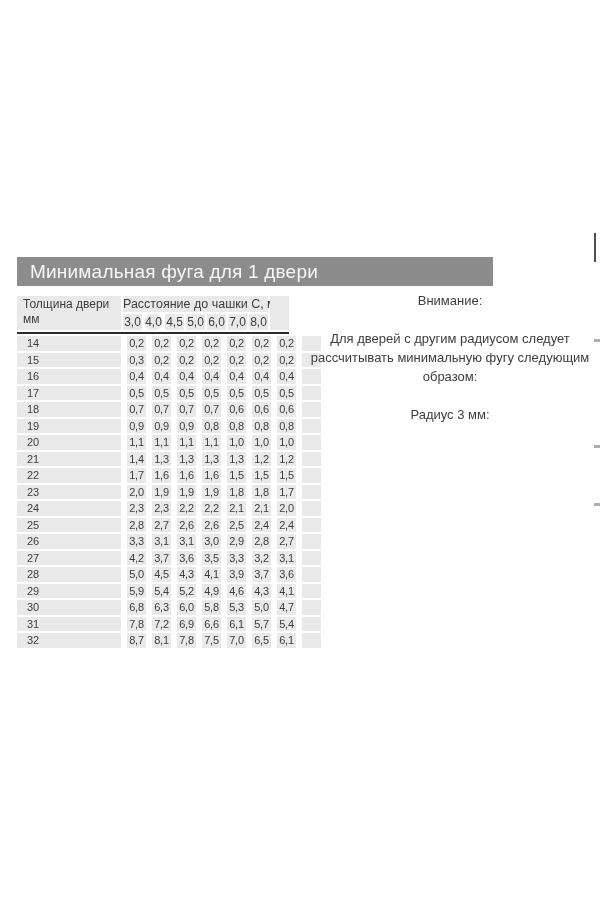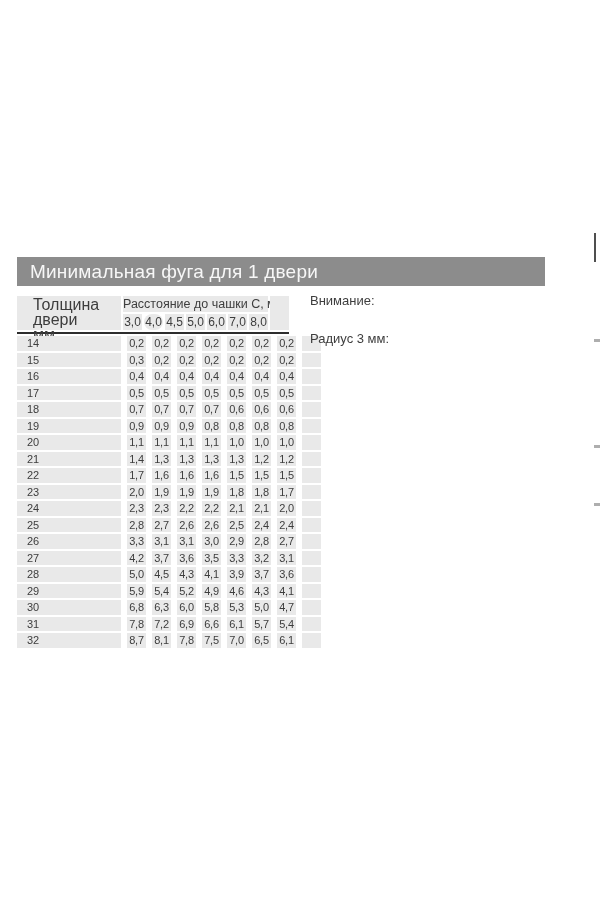--- a/index.html
+++ b/index.html
@@ -5,54 +5,54 @@
   html,body{margin:0;padding:0;}
   body{
     width:600px;height:900px;background:#ffffff;position:relative;overflow:hidden;
     font-family:"Liberation Sans",sans-serif;color:#3d3d3d;
     -webkit-font-smoothing:antialiased;
   }
   .sheet{position:absolute;inset:0;}
 
   
   .title-bar{
-    position:absolute;left:17px;top:257px;width:528px;height:29px;
+    position:absolute;left:17px;top:257px;width:476px;height:29px;
     background:#8c8c8c;box-sizing:border-box;padding-left:13px;
     display:flex;align-items:center;
   }
   .title-text{color:#f7f7f7;font-size:19px;letter-spacing:.2px;white-space:nowrap;}
 
   
   .edge-line{position:absolute;left:594px;top:233px;width:2px;height:29px;background:#4f4f4f;}
   .edge-dash{position:absolute;width:6px;height:3px;background:#9a9a9a;opacity:.8;}
   .edge-dash.d1{left:594px;top:339px;}
   .edge-dash.d2{left:594px;top:445px;}
   .edge-dash.d3{left:594px;top:503px;}
 
   
   .gap-table{position:absolute;left:17px;top:296px;width:272px;}
   .t-header{
     display:grid;grid-template-columns:104px repeat(7,19px) 19px;
     grid-template-rows:16px 16px;gap:2px;
   }
   .cell{background:#e9e9e9;}
-  .h-left{grid-column:1;grid-row:1/3;font-size:16px;line-height:15px;padding:1px 0 0 16px;box-sizing:border-box;}
+  .h-left{grid-column:1;grid-row:1/3;font-size:12px;line-height:15px;padding:1px 0 0 6px;box-sizing:border-box;}
   .h-group{grid-column:2/9;grid-row:1;font-size:12.5px;line-height:16px;text-align:center;white-space:nowrap;}
   .h-trail{grid-column:9;grid-row:1/3;}
   .h-num{font-size:12px;line-height:16px;text-align:center;}
   .t-sep{height:2px;background:#2d2d2d;margin-top:2px;}
   .t-row{
     display:grid;grid-template-columns:104px repeat(7,19px) 19px;
     gap:6px;height:14.5px;margin-top:2px;
   }
   .c-th{font-size:11px;line-height:14.5px;padding-left:10px;box-sizing:border-box;}
   .c-val{font-size:11px;line-height:14.5px;text-align:center;letter-spacing:-.2px;}
 
   
-  .notes{position:absolute;left:310px;top:291px;width:280px;font-size:13px;line-height:19px;}
+  .notes{position:absolute;left:310px;top:291px;width:280px;font-size:13px;line-height:19px;text-align:center;}
   .notes p{margin:0 0 19px 0;}
 </style>
 </head>
 <body>
 
 <div class="sheet">
 
   <div class="edge-line"></div>
   <div class="edge-dash d1"></div>
   <div class="edge-dash d2"></div>
@@ -287,16 +287,17 @@
           <div class="cell c-val">7,0</div>
           <div class="cell c-val">6,5</div>
           <div class="cell c-val">6,1</div>
           <div class="cell c-trail"></div>
         </div>
       </div>
   </div>
 
   <div class="notes">
     <p>Внимание:</p>
+    <p>Для дверей с другим радиусом следует рассчитывать минимальную фугу следующим образом:</p>
     <p><span>Радиус 3 мм:</span><br></p>
   </div>
 
 </div>
 
 </body></html>

